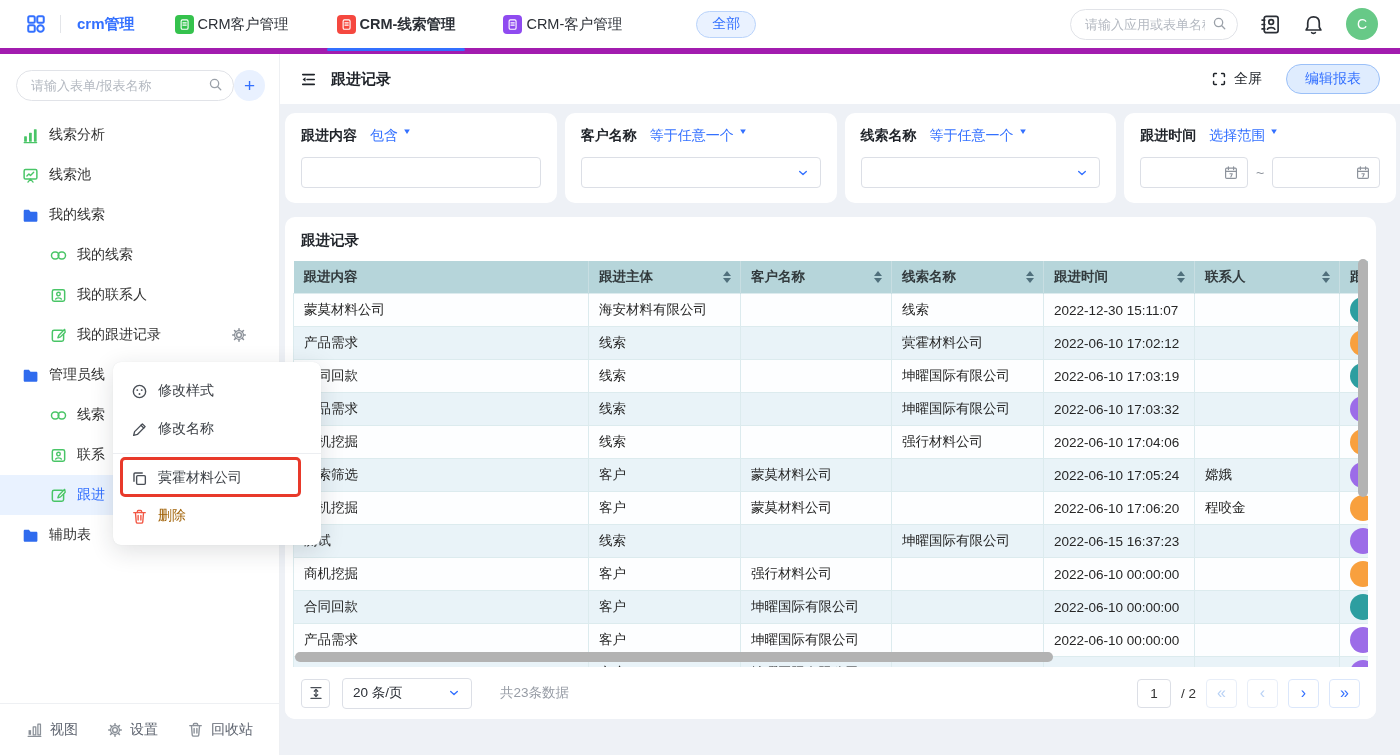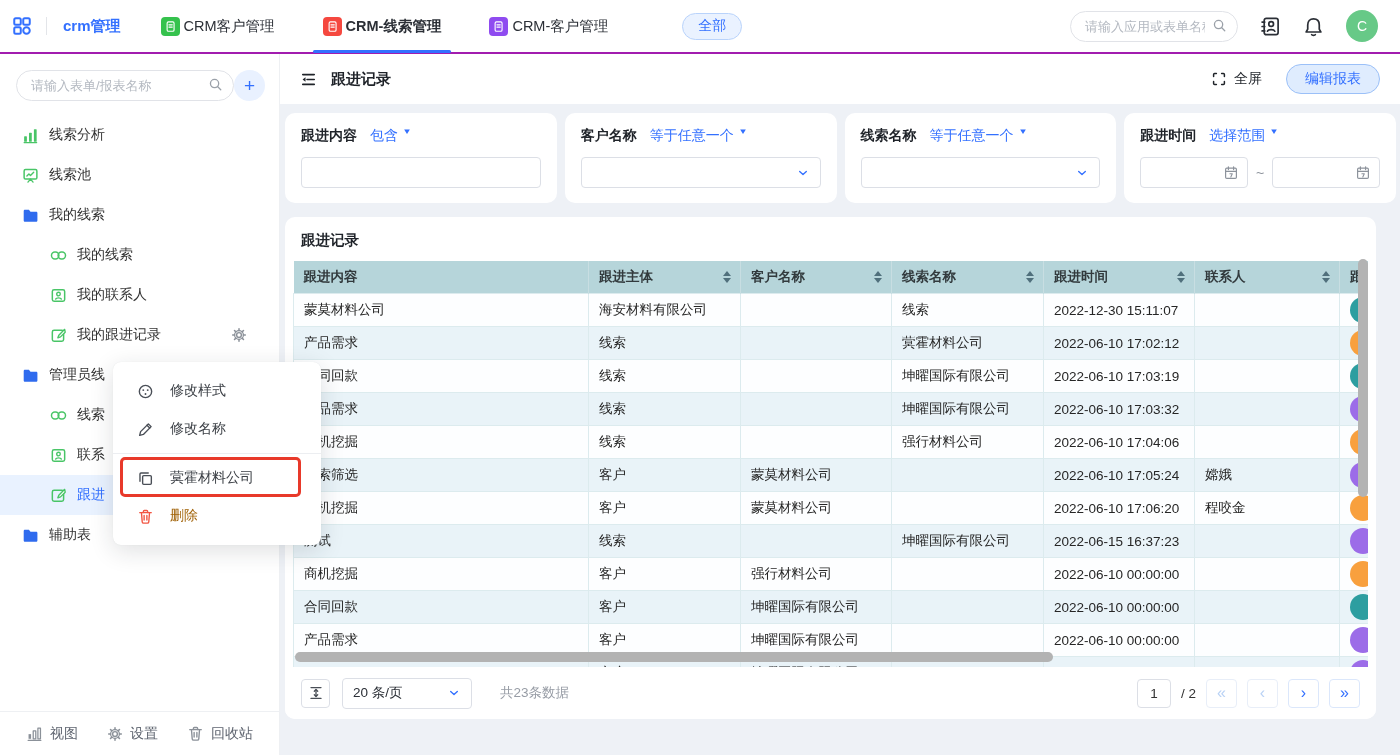--- a/index.html
+++ b/index.html
@@ -6,21 +6,21 @@
   html,body { width:1400px; height:755px; overflow:hidden; }
   body {
     font-family: "Liberation Sans","DejaVu Sans",sans-serif;
     background:#eef1f6; position:relative; color:#333; font-size:14px;
   }
   input { font-family: inherit; outline:none; }
   svg { display:block; }
 
   
   .topbar { position:absolute; top:0; left:0; right:0; height:54px; background:#fff;
-    display:flex; align-items:center; padding:0 22px 0 12px; border-bottom:2px solid #a21caf; z-index:6; }
+    display:flex; align-items:center; padding:0 22px 0 26px; border-bottom:6px solid #a21caf; z-index:6; }
   .tb-grid { cursor:pointer; }
   .tb-divider { width:1px; height:18px; background:#e3e5e9; margin:0 16px 0 14px; }
   .tb-home { color:#3370ff; font-size:15px; font-weight:bold; margin-right:40px; cursor:pointer; }
   .tabs { display:flex; height:54px; }
   .tab { display:flex; align-items:center; gap:4px; margin-right:48px; position:relative;
     font-size:14.5px; color:#2b2f36; cursor:pointer; white-space:nowrap; }
   .tab-icon { width:19px; height:19px; border-radius:4px; display:flex; align-items:center; justify-content:center; }
   .tab.active { font-weight:bold; }
   .tab.active::after { content:""; position:absolute; left:-10px; right:-10px; bottom:0;
     height:3px; background:#3370ff; border-radius:2px; }
@@ -46,21 +46,21 @@
   .ss-wrap input::placeholder { color:#b4b9c1; }
   .ss-q { position:absolute; right:11px; top:7px; }
   .plus-btn { width:31px; height:31px; border-radius:50%; background:#e9f1ff; color:#3370ff;
     border:none; font-size:19px; line-height:1; display:flex; align-items:center; justify-content:center; cursor:pointer; }
   .s-item { height:40px; display:flex; align-items:center; padding-left:22px; font-size:14px;
     color:#333; cursor:pointer; }
   .s-item.sub { padding-left:50px; }
   .s-item.sel { background:#e9f2ff; color:#3370ff; }
   .s-icon { width:17px; height:17px; margin-right:10px; display:flex; align-items:center; }
   .s-gear { margin-left:auto; margin-right:32px; display:flex; }
-  .side-footer { position:absolute; left:0; right:0; bottom:0; height:44px; border-top:1px solid #eef0f3;
+  .side-footer { position:absolute; left:0; right:0; bottom:0; height:52px; border-top:1px solid #eef0f3;
     display:flex; align-items:center; justify-content:space-between; padding:0 26px; }
   .sf-item { display:flex; align-items:center; gap:7px; color:#5f6570; font-size:14px; cursor:pointer; }
 
   
   .main { position:absolute; left:280px; top:54px; right:0; bottom:0; }
   .mheader { height:50px; background:#fff; display:flex; align-items:center; padding:0 20px; }
   .mh-title { font-size:15px; font-weight:bold; color:#1f2329; margin-left:14px; }
   .mh-right { margin-left:auto; display:flex; align-items:center; }
   .fullscreen { display:flex; align-items:center; gap:7px; font-size:14px; color:#1f2329; cursor:pointer; }
   .edit-btn { margin-left:24px; height:30px; padding:0 18px; border-radius:16px; background:#dfecfe;
@@ -116,21 +116,21 @@
     font-size:13.5px; color:#333; }
   .ptext { font-size:13.5px; color:#333; }
   .nav { width:31px; height:29px; border-radius:4px; background:#fff; display:flex; align-items:center;
     justify-content:center; font-size:16px; cursor:pointer; }
   .nav.dis { color:#b9d2f5; border:1px solid #e8eef8; cursor:default; }
   .nav.en { color:#3370ff; border:1px solid #dbe7fb; }
 
   
   .cmenu { position:absolute; left:113px; top:362px; width:208px; background:#fff; border-radius:8px;
     padding:10px 0; box-shadow:0 6px 24px rgba(31,35,41,.14), 0 0 1px rgba(0,0,0,.1); z-index:20; }
-  .citem { height:38px; display:flex; align-items:center; gap:16px; padding:0 24px; font-size:14px;
+  .citem { height:38px; display:flex; align-items:center; gap:10px; padding:0 18px; font-size:14px;
     color:#3c4046; cursor:pointer; position:relative; }
   .citem.danger { color:#a16207; }
   .cdivider { height:1px; background:#eceef1; margin:5px 0; }
   .cannot { position:absolute; left:7px; right:20px; top:-2px; bottom:0; border:3px solid #e8392a;
     border-radius:5px; pointer-events:none; }
 </style>
 </head>
 <body>
 
 <div class="topbar">

